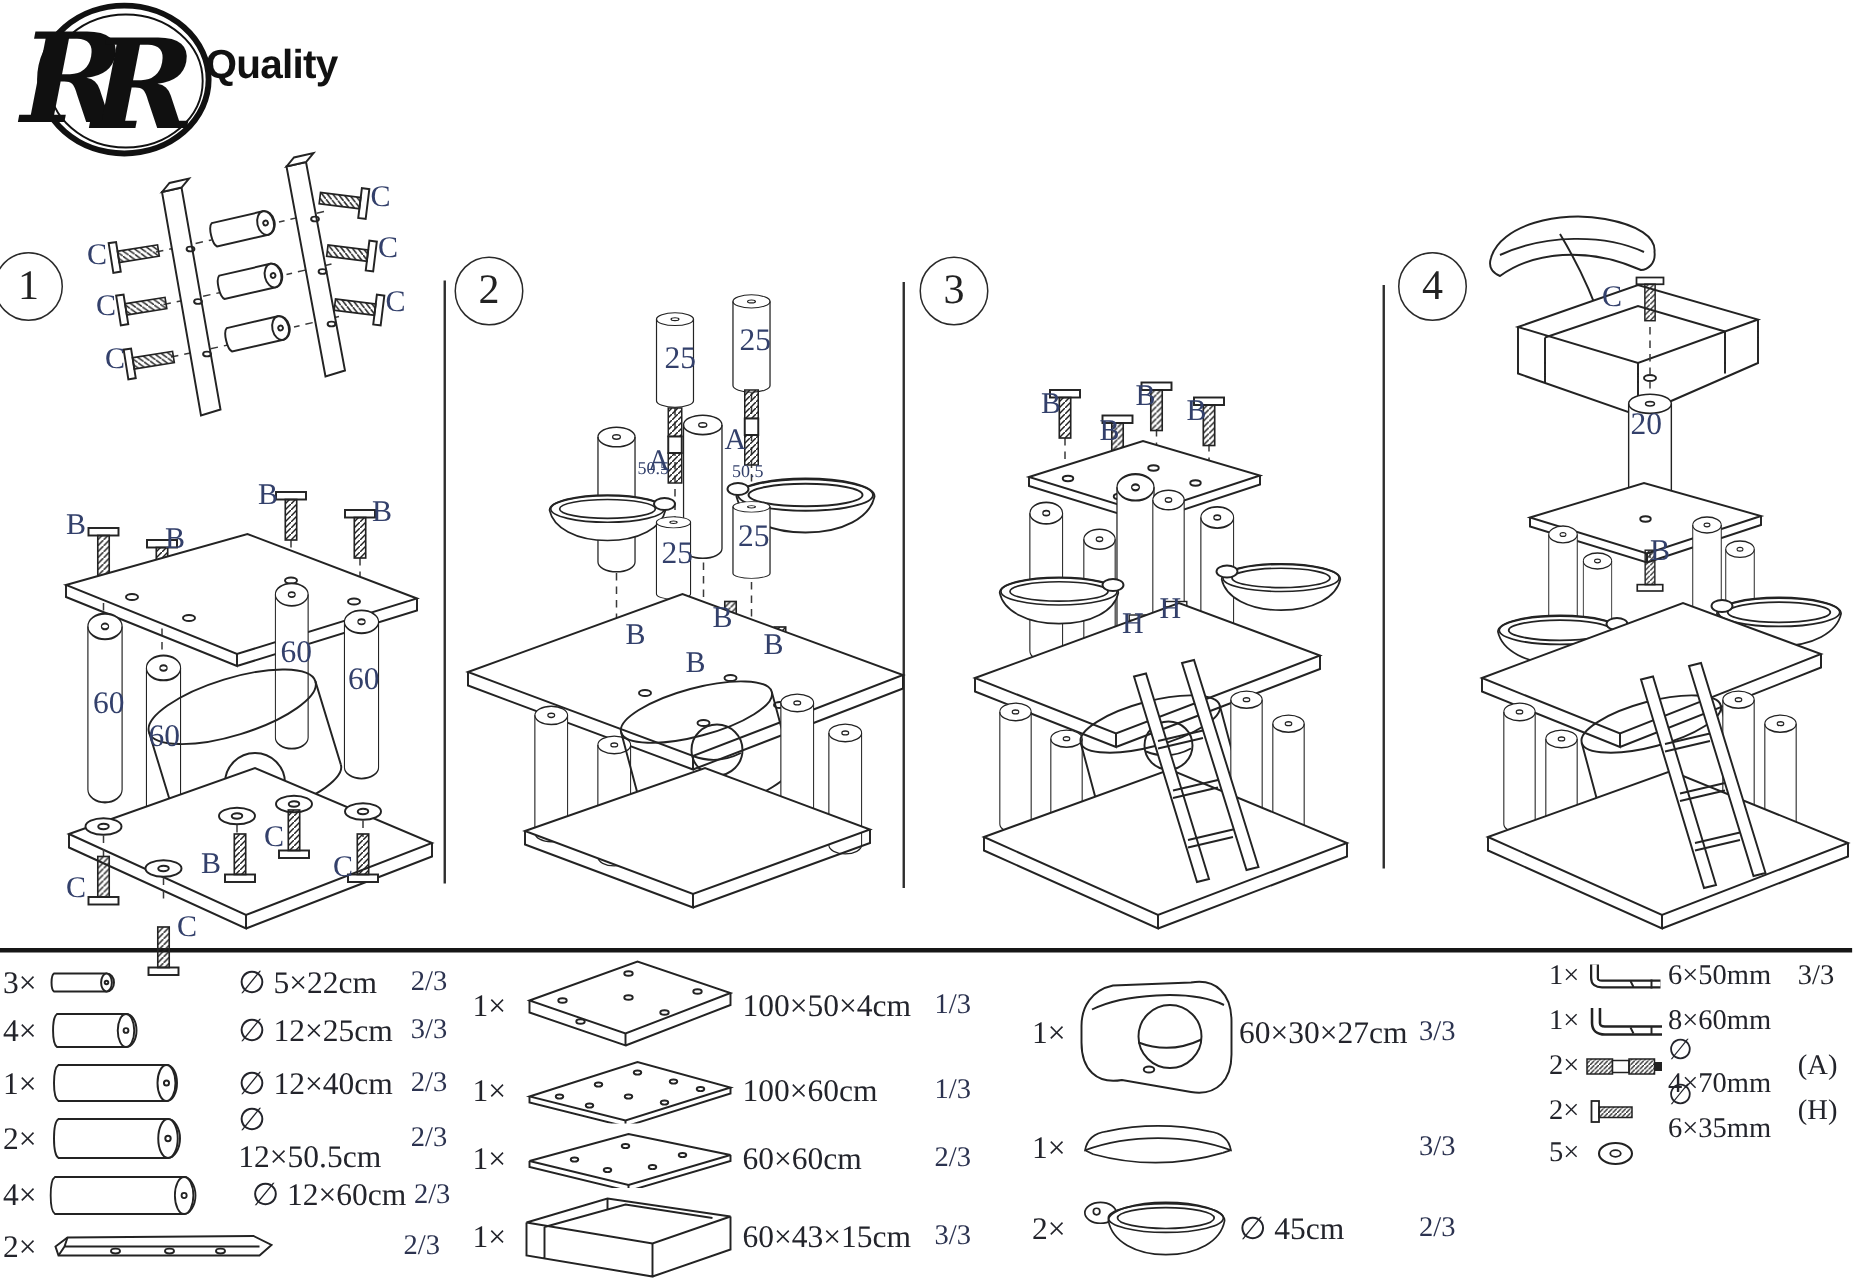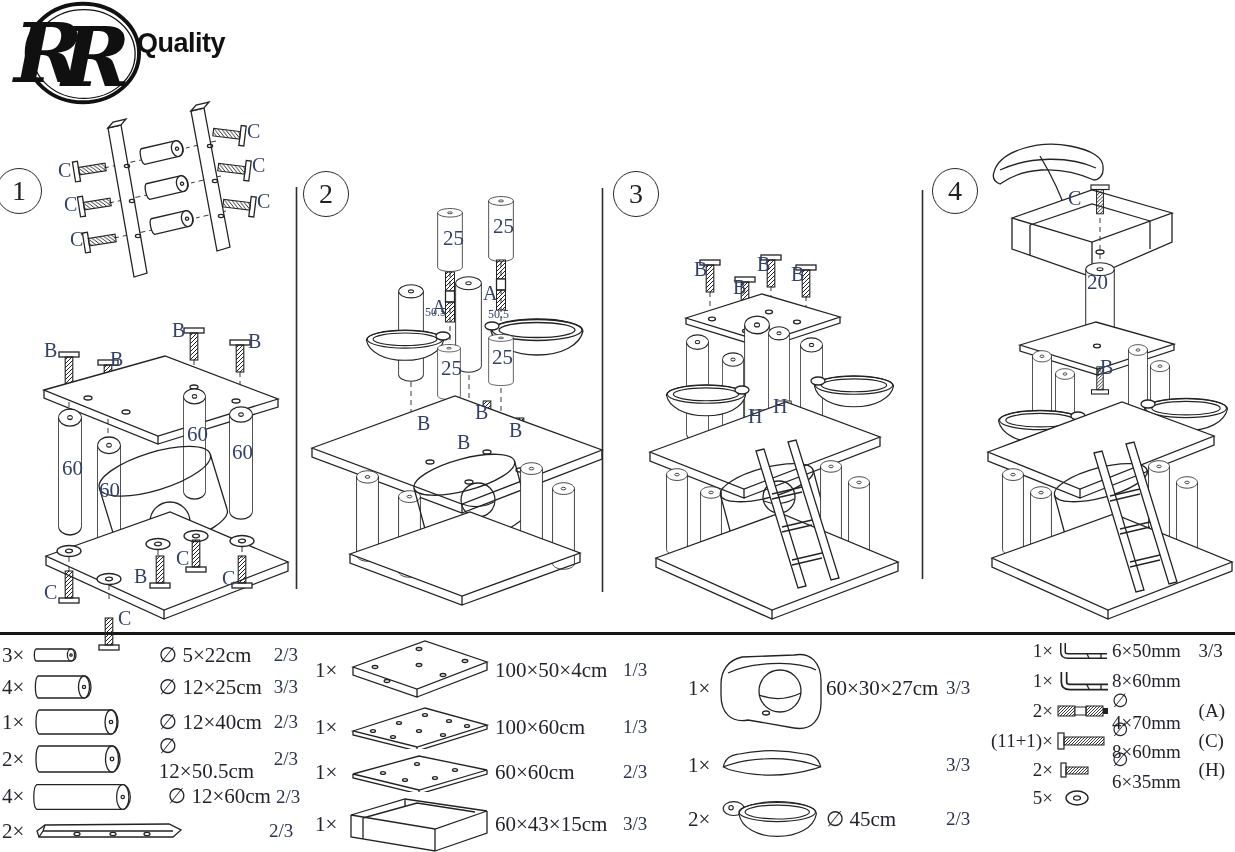--- a/index.html
+++ b/index.html
@@ -601,36 +601,20 @@
             <defs>
               <pattern id="hx4" width="3" height="3" patternUnits="userSpaceOnUse">
                 <path d="M0,3 L3,0" stroke="#222" stroke-width="0.9"></path>
               </pattern>
             </defs>
           </svg>
       </span>
       <span class="dim">∅ 4×70mm</span>
       <span class="endl">(A)</span>
     </div>
-    <div class="prow" style="height:29px">
-      <span class="qty">(11+1)×</span>
-      <span class="icon">
-        <svg width="54" height="18" viewBox="0 0 54 18">
-            <rect x="1" y="1" width="6" height="16" fill="#fff" stroke="#222" stroke-width="1.2"></rect>
-            <rect x="7" y="5" width="40" height="8" fill="url(#hx6)" stroke="#222" stroke-width="1"></rect>
-            <defs>
-              <pattern id="hx6" width="3" height="3" patternUnits="userSpaceOnUse">
-                <path d="M0,3 L3,0" stroke="#222" stroke-width="0.9"></path>
-              </pattern>
-            </defs>
-          </svg>
-      </span>
-      <span class="dim">∅ 8×60mm</span>
-      <span class="endl">(C)</span>
-    </div>
     <div class="prow" style="height:30px">
       <span class="qty">2×</span>
       <span class="icon">
         <svg width="54" height="16" viewBox="0 0 54 16">
             <rect x="4" y="1" width="5" height="14" fill="#fff" stroke="#222" stroke-width="1.2"></rect>
             <rect x="9" y="5" width="22" height="7" fill="url(#hx7)" stroke="#222" stroke-width="1"></rect>
             <defs>
               <pattern id="hx7" width="3" height="3" patternUnits="userSpaceOnUse">
                 <path d="M0,3 L3,0" stroke="#222" stroke-width="0.9"></path>
               </pattern>

